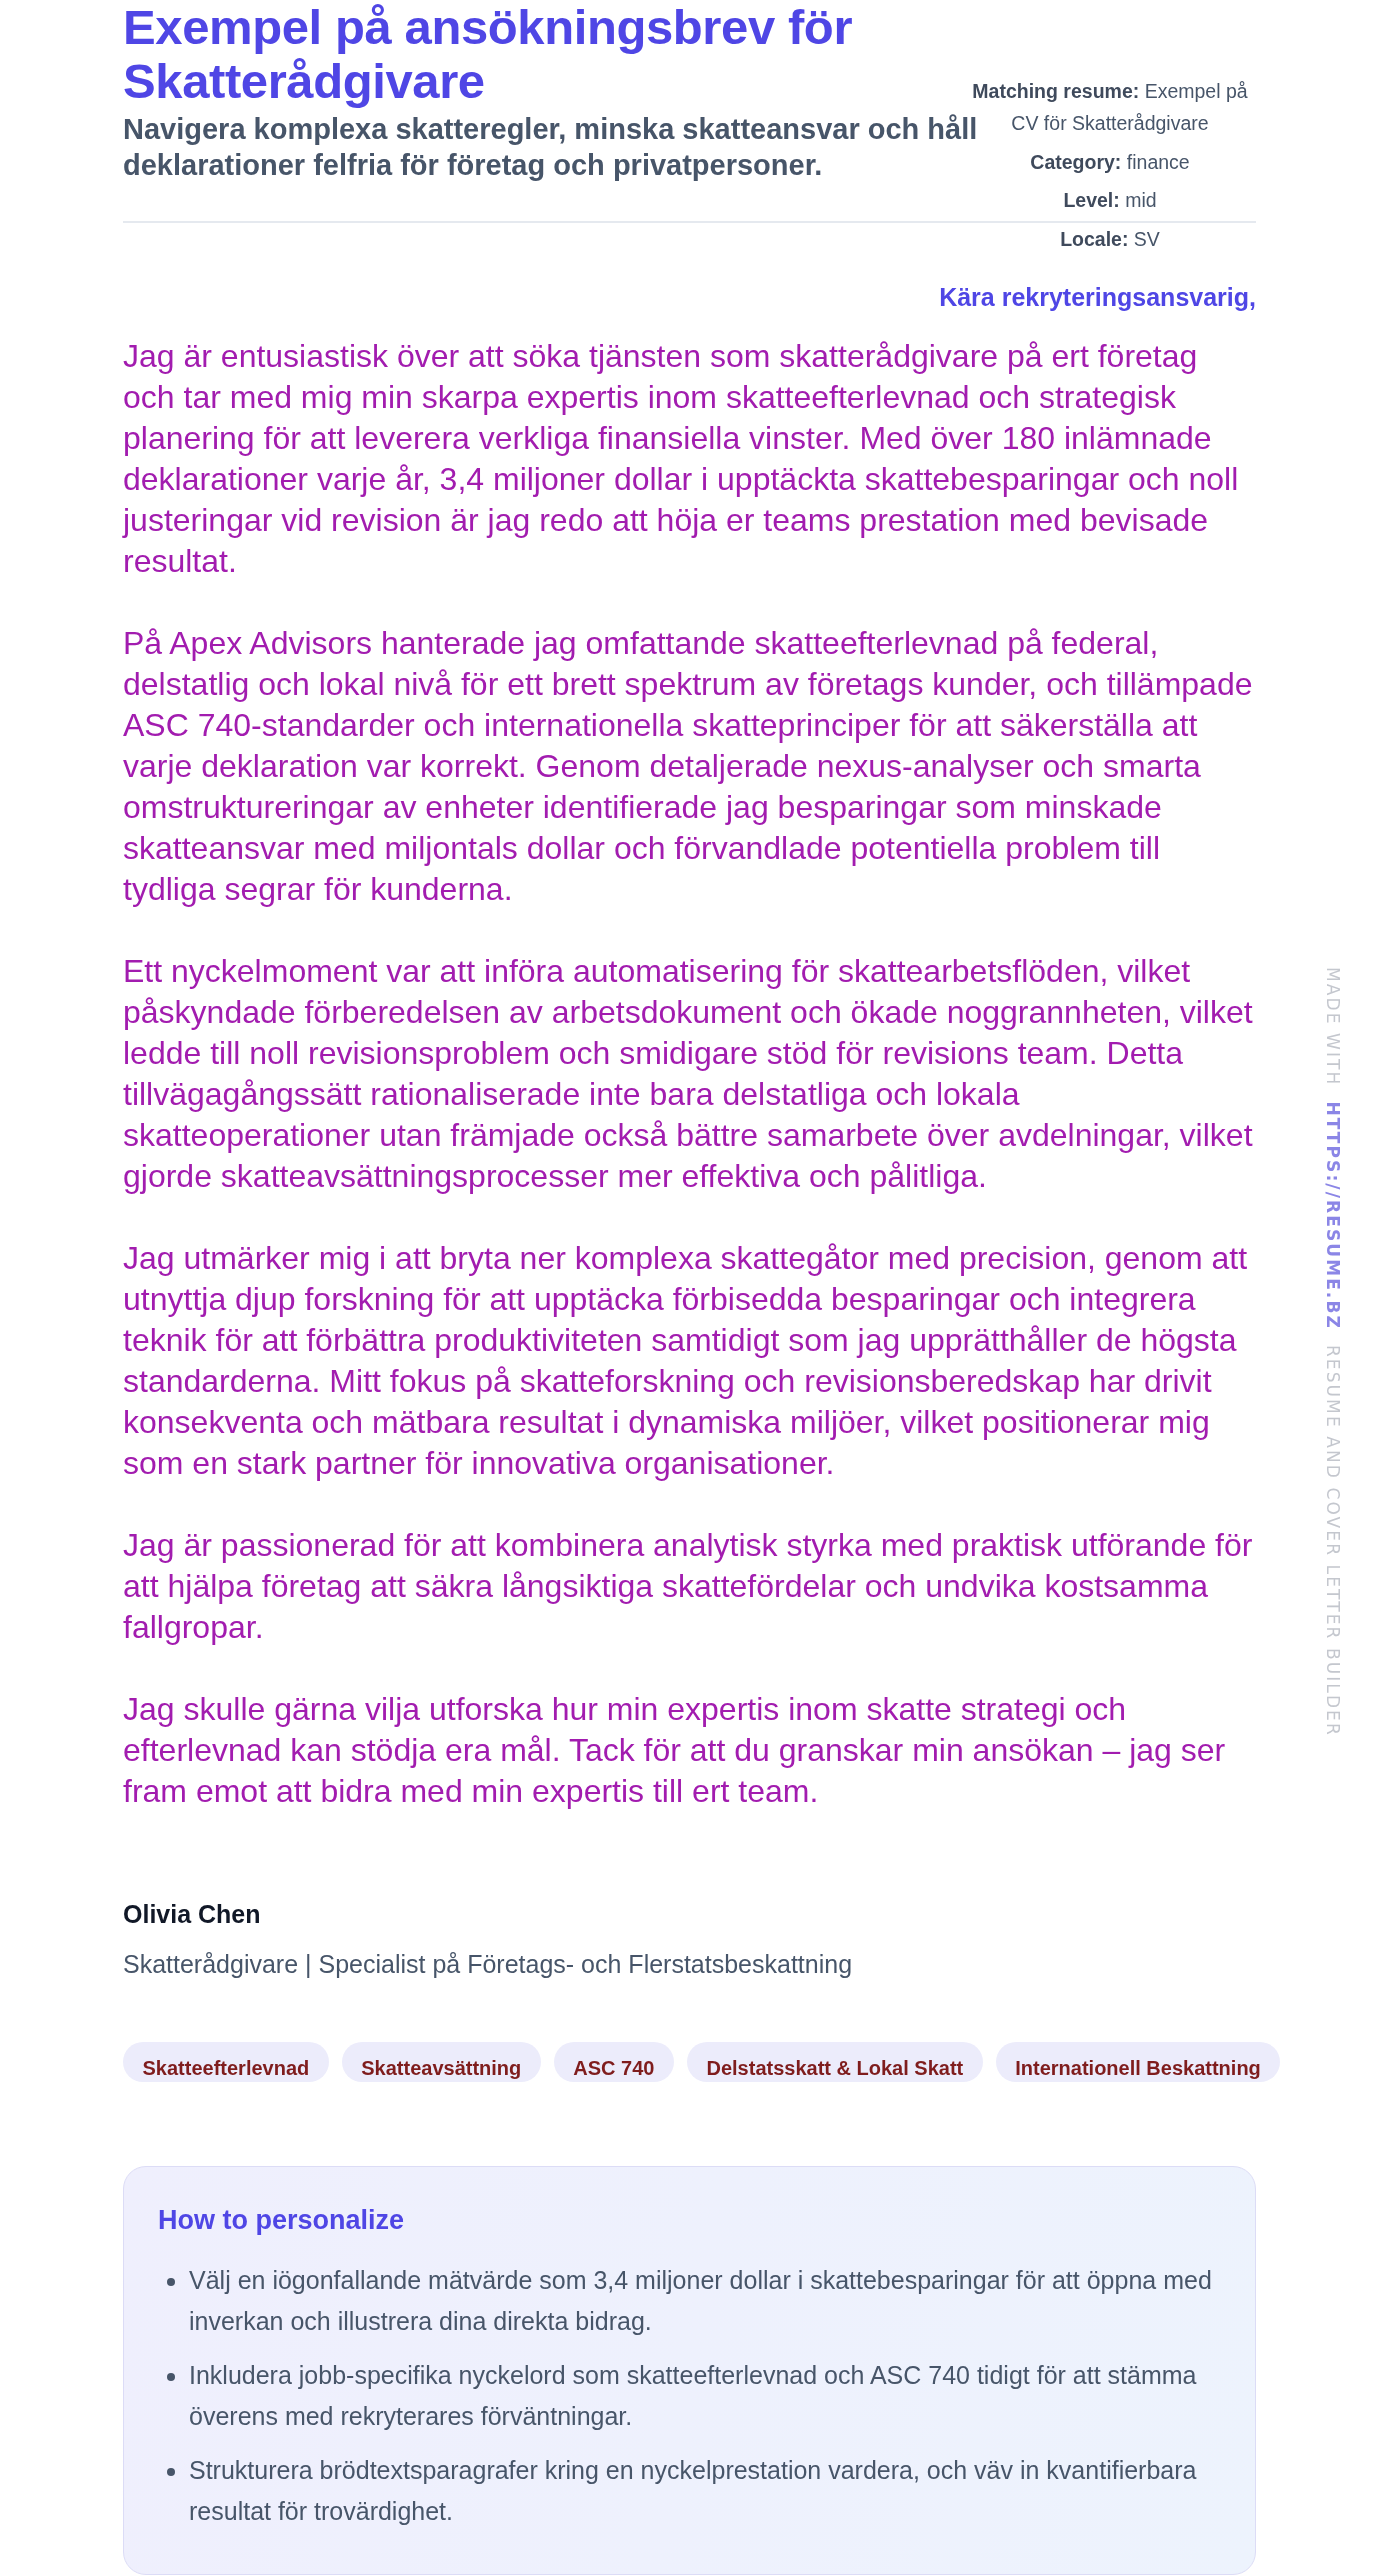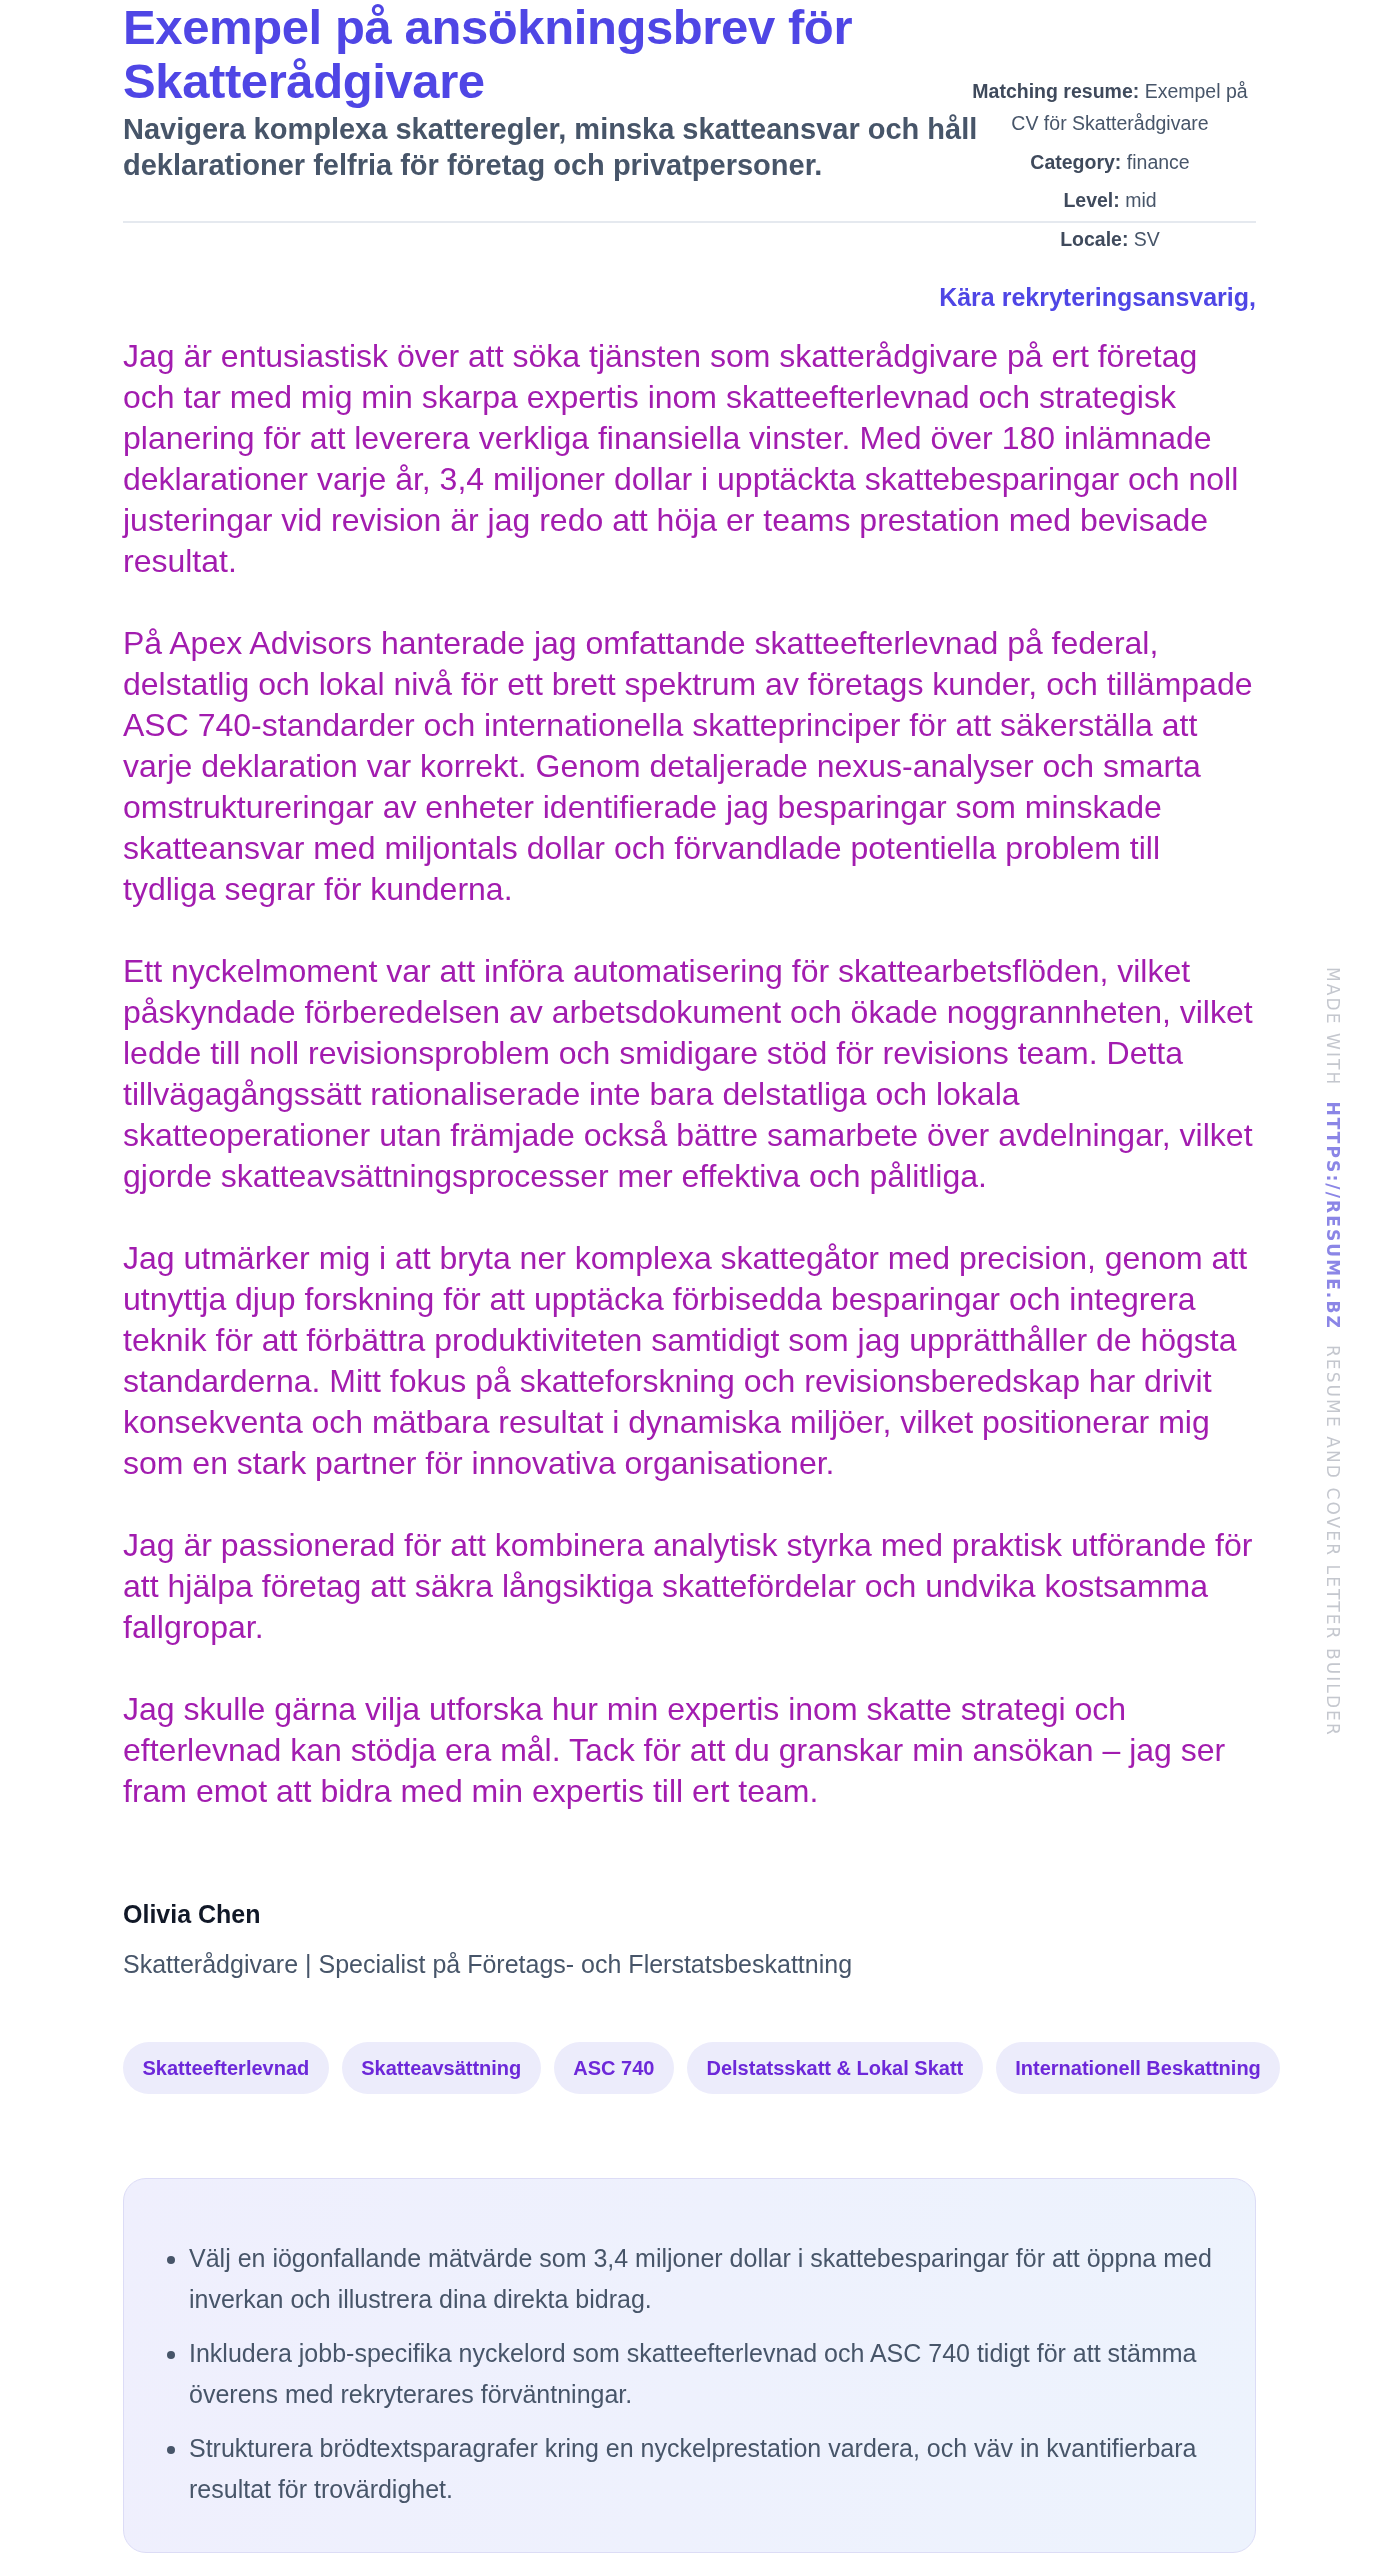--- a/index.html
+++ b/index.html
@@ -11,22 +11,22 @@
   .subtitle { margin: 3.2px 0 0 0; width: 860px; font-size: 29px; line-height: 36px; font-weight: 700; color: #475569; }
   .meta { position: absolute; right: 0; top: 75px; width: 292px; text-align: center; font-size: 19.5px; line-height: 32px; color: #475569; }
   .meta .row { margin-bottom: 6.5px; }
   .meta b { font-weight: 700; color: #3f4a5c; }
   .salutation { margin: 58px 0 0 0; font-size: 25px; line-height: 32px; font-weight: 700; color: #4f46e5; text-align: right; }
   .para { margin: 23px 0 0 0; font-size: 32px; line-height: 41px; color: #a21caf; }
   .para + .para { margin-top: 41px; }
   .sig-name { margin: 86px 0 0 0; font-size: 25px; line-height: 32px; font-weight: 700; color: #111827; }
   .sig-title { margin: 18px 0 0 0; font-size: 25px; line-height: 32px; color: #475569; }
   .tags { display: flex; gap: 13px; margin-top: 62px; }
-  .tag { height: 52px; line-height: 52px; padding: 0 19.5px; border-radius: 26px; background: #ececfb;
-         color: #6d28d9; font-size: 20px; font-weight: 600; white-space: nowrap; }
+  .tag { height: 40px; line-height: 52px; padding: 0 19.5px; border-radius: 26px; background: #ececfb;
+         color: #7f1d1d; font-size: 20px; font-weight: 600; white-space: nowrap; }
   .tips { margin-top: 84px; border: 1.6px solid #dcdcf6; border-radius: 23px; padding: 36px 32px 29px 34px;
           background: linear-gradient(100deg, #efeffd 0%, #edf3fd 100%); }
   .tips h3 { margin: 0; font-size: 27px; line-height: 34px; font-weight: 700; color: #4f46e5; }
   .tips ul { margin: 23px 0 0 0; padding-left: 31px; }
   .tips li { font-size: 25px; line-height: 41px; color: #475569; margin-bottom: 13px; }
   .tips li::marker { color: #475569; }
   .vertical { position: absolute; left: 1320px; top: 967px; width: 24px; height: 682px; }
   .vertical .inner { position: absolute; left: 0; top: 0; transform-origin: 0 0; transform: translate(23px,0) rotate(90deg);
                      white-space: nowrap; font-size: 17px; letter-spacing: 2.1px; color: #c4c7ce; font-family: "DejaVu Sans", sans-serif; }
   .vertical .link { color: #8b86e6; font-weight: 700; }
@@ -72,20 +72,21 @@
 
   <div class="tags">
     <span class="tag">Skatteefterlevnad</span>
     <span class="tag">Skatteavsättning</span>
     <span class="tag">ASC 740</span>
     <span class="tag">Delstatsskatt &amp; Lokal Skatt</span>
     <span class="tag">Internationell Beskattning</span>
   </div>
 
   <aside class="tips">
+    <h3>How to personalize</h3>
     <ul>
       <li>Välj en iögonfallande mätvärde som 3,4 miljoner dollar i skattebesparingar för att öppna med inverkan och illustrera dina direkta bidrag.</li>
       <li>Inkludera jobb-specifika nyckelord som skatteefterlevnad och ASC 740 tidigt för att stämma överens med rekryterares förväntningar.</li>
       <li>Strukturera brödtextsparagrafer kring en nyckelprestation vardera, och väv in kvantifierbara resultat för trovärdighet.</li>
     </ul>
   </aside>
 </div>
 
 <div class="vertical">
   <div class="inner">

